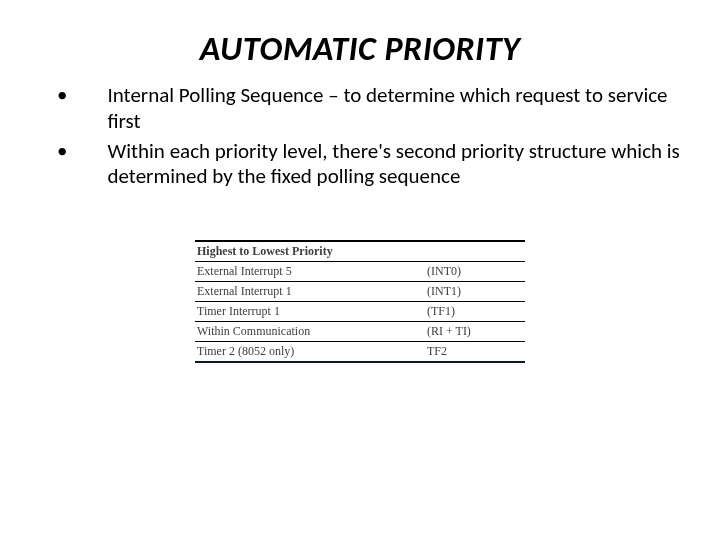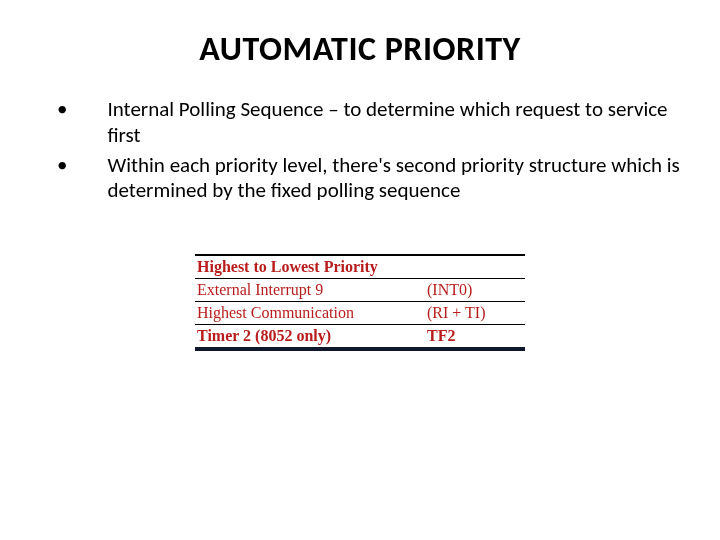--- a/index.html
+++ b/index.html
@@ -14,22 +14,23 @@
       font-family: Calibri, Arial, sans-serif;
       padding: 20px 35px;
       position: relative;
     }
     .title {
       font-size: 34px;
       font-weight: bold;
       text-align: center;
       color: #000;
       margin-top: 8px;
-      margin-bottom: 28px;
+      margin-bottom: 14px;
       letter-spacing: 0.5px;
+      font-style: italic;
     }
     .bullets {
       margin-left: 22px;
       font-size: 21px;
       color: #000;
       line-height: 1.23;
     }
     .bullet {
       display: flex;
       margin-bottom: 4px;
@@ -43,44 +44,44 @@
       margin-left: 28px;
     }
     .table-wrap {
       margin-top: 50px;
       display: flex;
       justify-content: center;
     }
     table {
       border-collapse: collapse;
       font-family: "Times New Roman", Times, serif;
-      font-size: 16px;
-      color: #b91c1c;
+      font-size: 12px;
+      color: #404040;
     }
     .thead-row th {
       text-align: left;
       font-weight: bold;
       padding: 2px 6px 2px 2px;
       border-top: 2px solid #000;
       border-bottom: 1.5px solid #000;
     }
     tbody td {
       padding: 2px 6px 2px 2px;
       border-bottom: 1px solid #000;
       text-align: left;
     }
     .col-name {
       width: 230px;
     }
     .col-code {
       width: 100px;
     }
     tbody tr.last td {
-      border-bottom: 4px solid #0f172a;
-      font-weight: bold;
+      border-bottom: 2px solid #0f172a;
+      font-weight: normal;
     }
   </style>
 </head>
 <body>
 
 <h1 class="title">AUTOMATIC PRIORITY</h1>
 
 <div class="bullets">
   <div class="bullet">
     <span class="bullet-marker">•</span>
@@ -94,25 +95,33 @@
 
 <div class="table-wrap">
   <table>
     <thead>
       <tr class="thead-row">
         <th colspan="2">Highest to Lowest Priority</th>
       </tr>
     </thead>
     <tbody>
       <tr>
-        <td class="col-name">External Interrupt 9</td>
+        <td class="col-name">External Interrupt 5</td>
         <td class="col-code">(INT0)</td>
       </tr>
       <tr>
-        <td class="col-name">Highest Communication</td>
+        <td class="col-name">External Interrupt 1</td>
+        <td class="col-code">(INT1)</td>
+      </tr>
+      <tr>
+        <td class="col-name">Timer Interrupt 1</td>
+        <td class="col-code">(TF1)</td>
+      </tr>
+      <tr>
+        <td class="col-name">Within Communication</td>
         <td class="col-code">(RI + TI)</td>
       </tr>
       <tr class="last">
         <td class="col-name">Timer 2 (8052 only)</td>
         <td class="col-code">TF2</td>
       </tr>
     </tbody>
   </table>
 </div>
 

